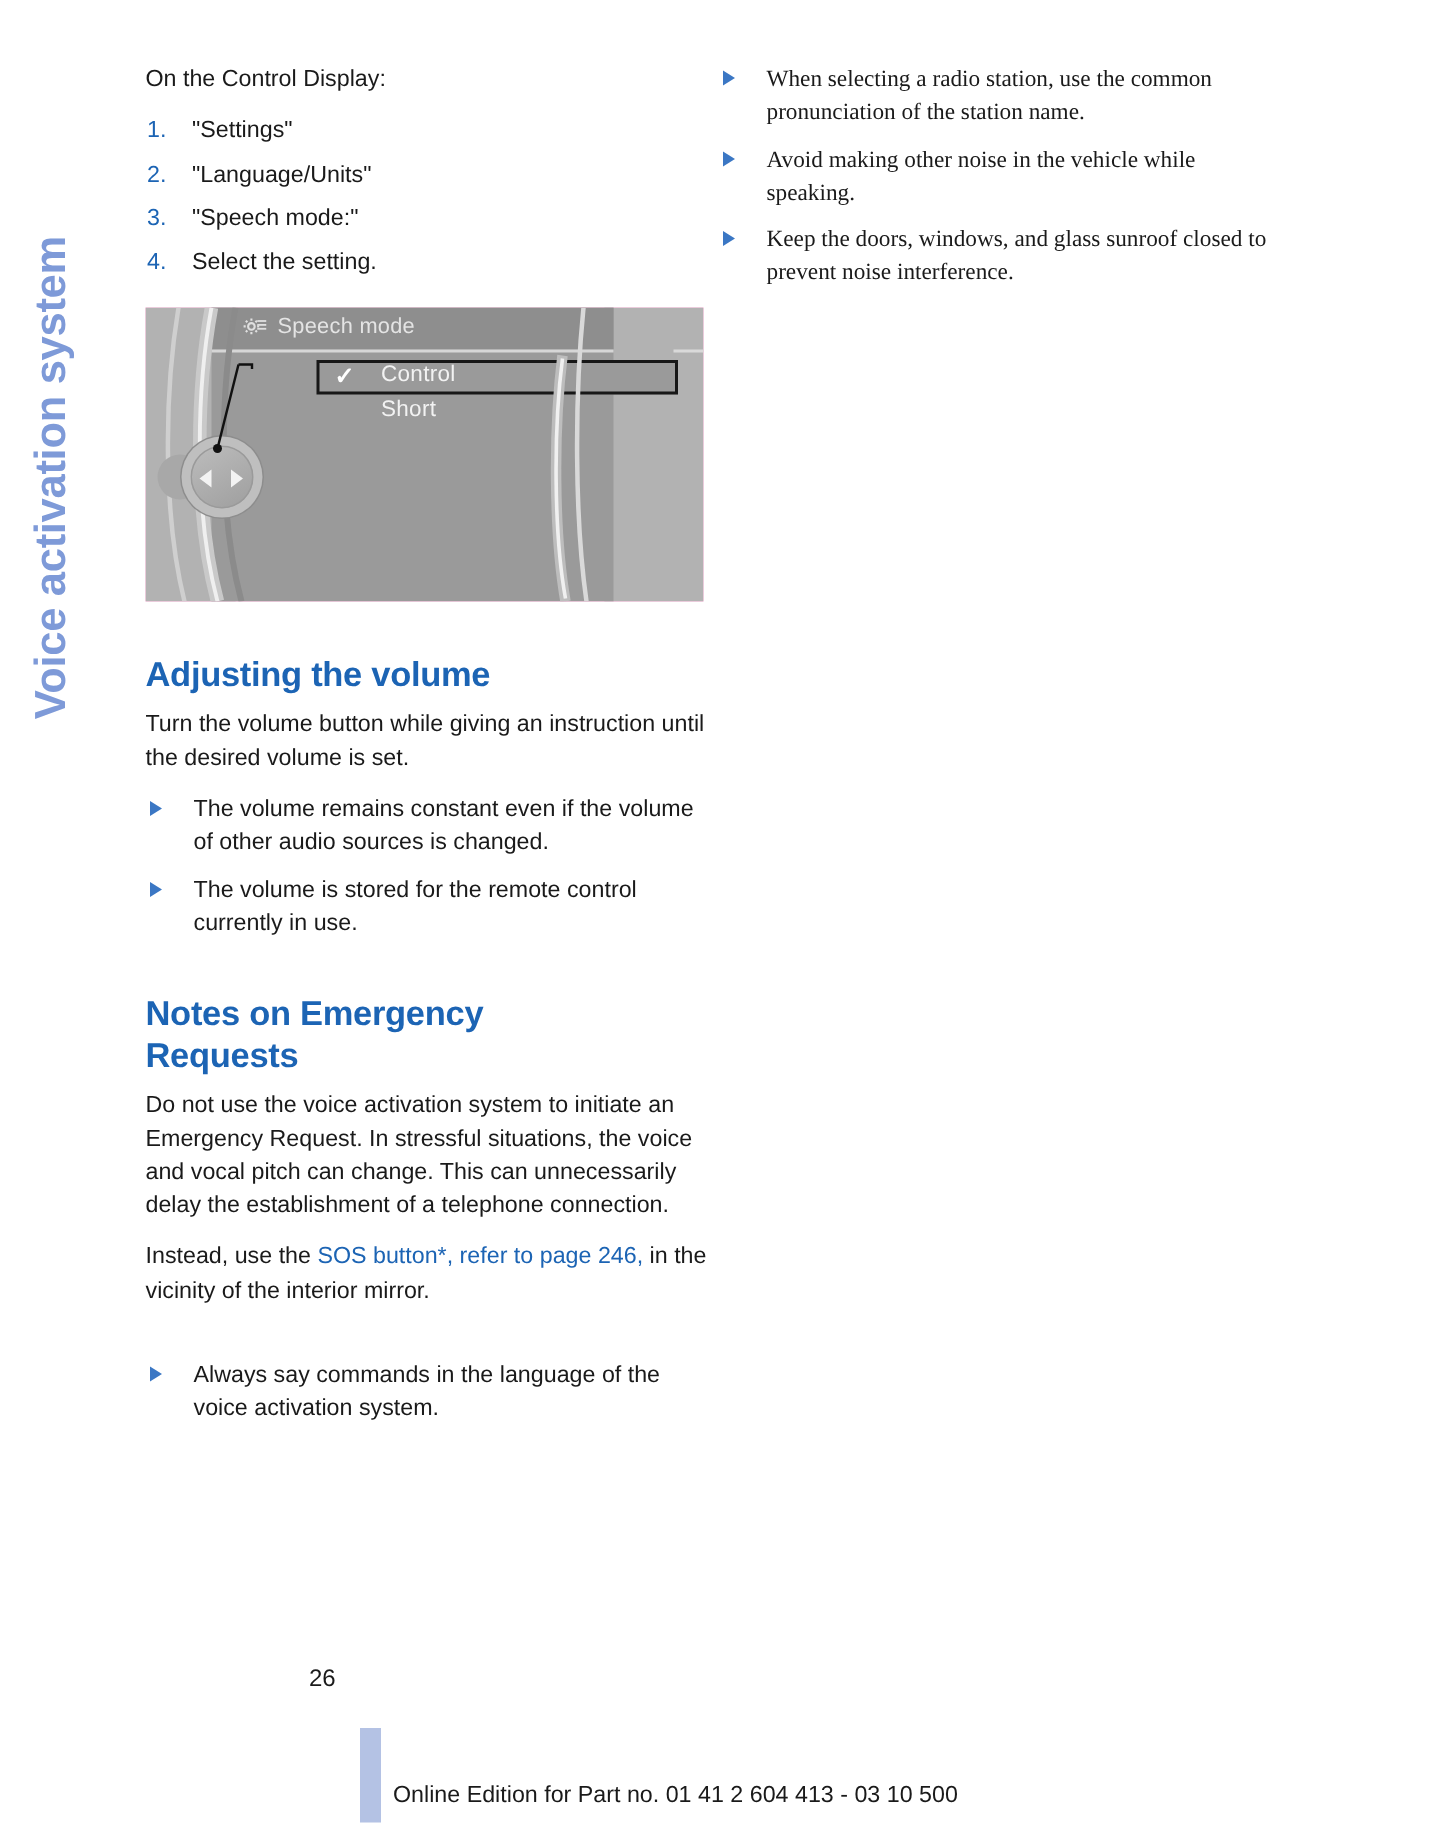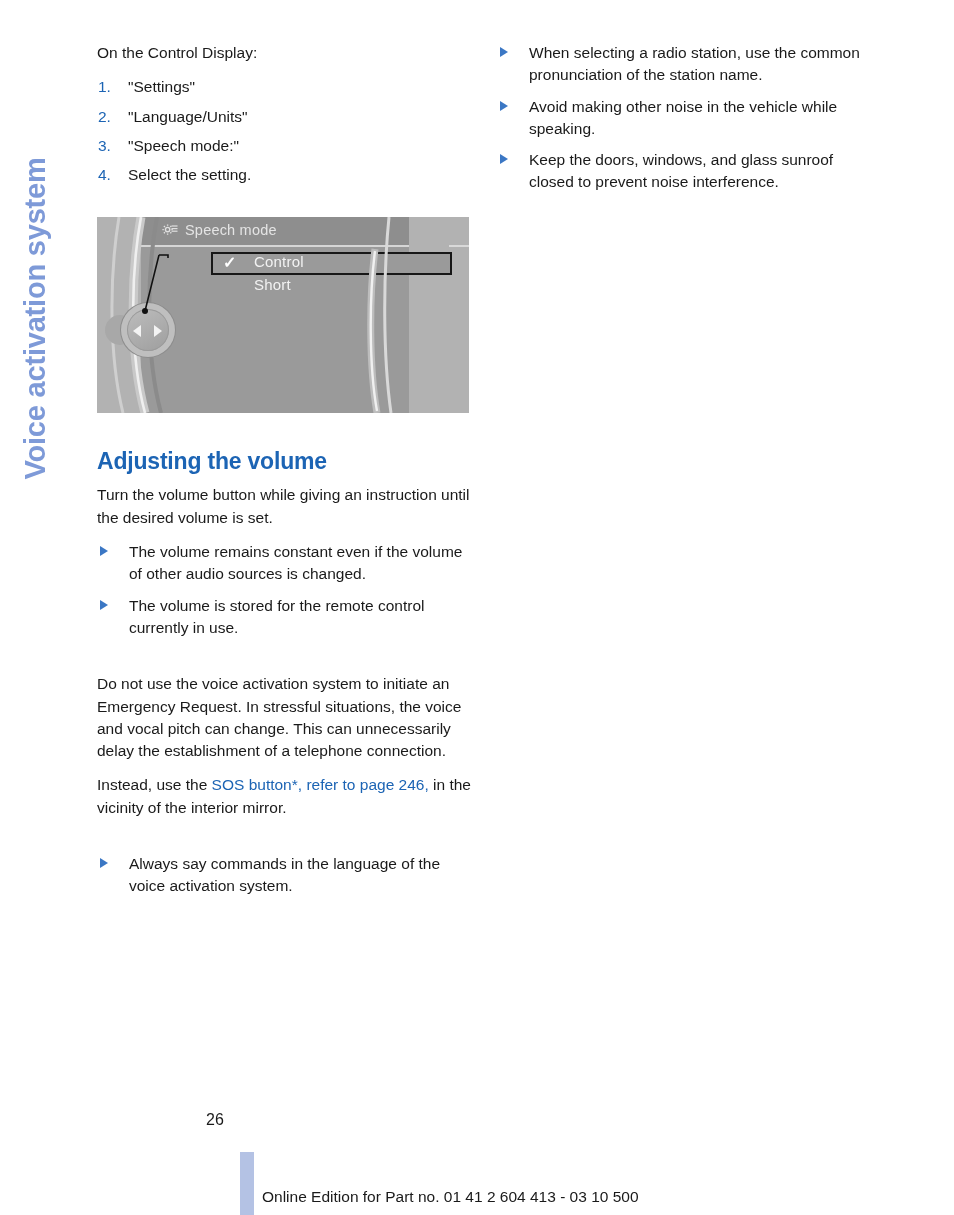--- a/index.html
+++ b/index.html
@@ -39,21 +39,21 @@
     white-space: nowrap;
   }
 
   
   .col {
     position: absolute;
     top: 42px;
     width: 376px;
   }
   .col-left  { left: 97px; }
-  .col-right { left: 497px; }
+  .col-right { left: 479px; font-family: Liberation Serif, serif; }
 
   p, li, div.txt {
     font-size: 15.5px;
     line-height: 22.3px;
     margin: 0;
   }
 
   .lead {
     margin-bottom: 12px;
   }
@@ -110,21 +110,21 @@
 
   .link { color: #1c64b4; }
 
   .sec { margin-top: 34px; }
 
   
   .cd-wrap {
     position: relative;
     width: 372px;
     height: 196px;
-    margin-top: 31px;
+    margin-top: 19px;
     overflow: hidden;
     background: #f9a8d4;
   }
   .cd-bgleft {
     position: absolute; left: 0; top: 0; bottom: 0; width: 60px;
     background: #b2b2b2;
   }
   .cd-bgright {
     position: absolute; right: 0; top: 0; bottom: 0; width: 66px;
     background: #b2b2b2;
@@ -339,20 +339,21 @@
         <span>The volume remains constant even if the volume of other audio sources is changed.</span>
       </li>
       <li>
         <span class="tri"></span>
         <span>The volume is stored for the remote control currently in use.</span>
       </li>
     </ul>
   </div>
 
   <div class="sec">
+    <h2 style="max-width:300px;">Notes on Emergency Requests</h2>
     <p class="lead">Do not use the voice activation system to initiate an Emergency Request. In stressful situations, the voice and vocal pitch can change. This can unnecessarily delay the establishment of a telephone connection.</p>
     <p>
       <span>Instead, use the </span><a class="link" href="#" style="text-decoration:none;">SOS button*, refer to page 246,</a><span> in the vicinity of the interior mirror.</span>
     </p>
   </div>
 
   <div class="sec">
     <ul class="triglist">
       <li>
         <span class="tri"></span>

